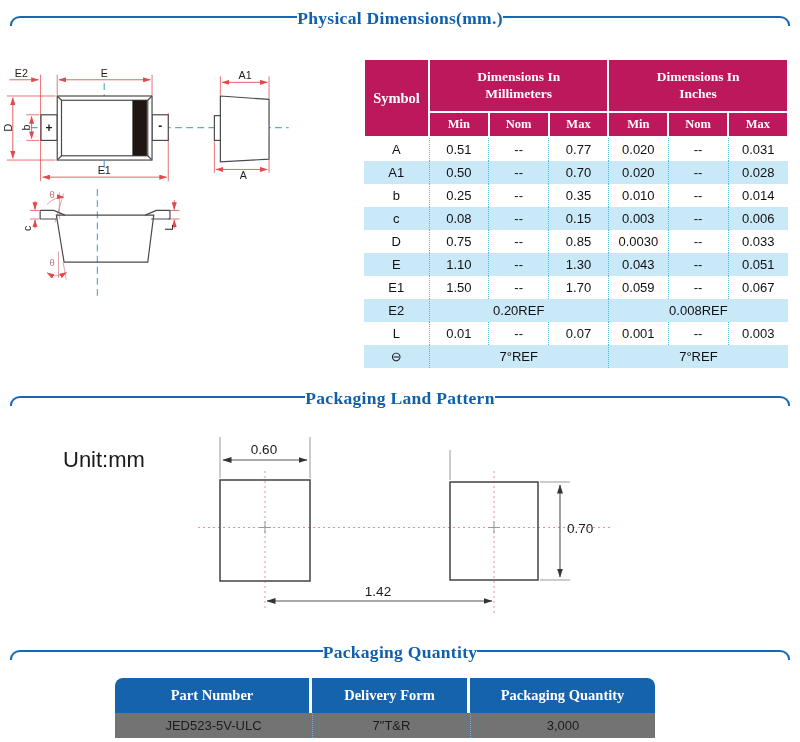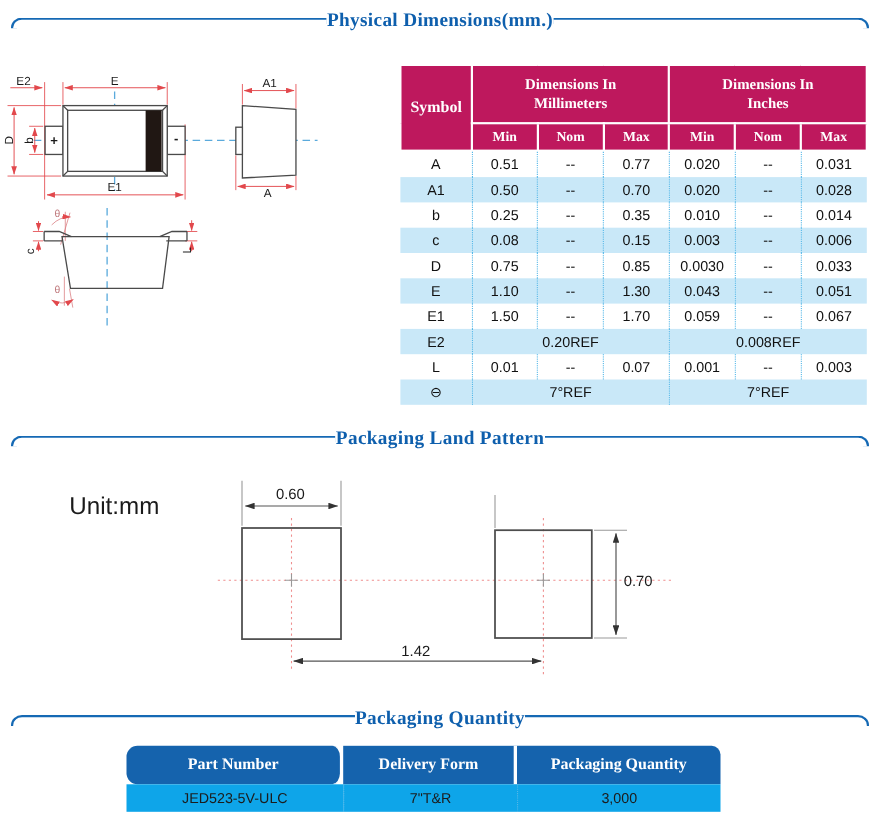--- a/index.html
+++ b/index.html
@@ -28,24 +28,24 @@
   table.dims tbody td + td{border-left:1px dotted #54b7e8;margin-top:32px;}
   table.dims tbody tr:nth-child(even){background:#c9e8f8;}
   table.dims td.sym{font-size:13px;}
 
   
   .pkg{position:absolute;left:115px;top:678px;width:540px;}
   .pkg-head{display:grid;grid-template-columns:197px 158px 185px;}
   .pkg-head > div{background:#1563ad;color:#fff;height:35px;display:flex;align-items:center;
        justify-content:center;font-family:"Liberation Serif",serif;font-weight:bold;
        font-size:14.5px;border-right:3px solid #fff;}
-  .pkg-head > div:first-child{border-top-left-radius:8px;border-radius:10px;}
+  .pkg-head > div:first-child{border-top-left-radius:8px;}
   .pkg-head > div:last-child{border-top-right-radius:8px;border-right:none;}
   .pkg-row{display:grid;grid-template-columns:197px 158px 185px;}
-  .pkg-row > div{background:#0ea5e9;height:25px;display:flex;align-items:center;
+  .pkg-row > div{background:#737373;height:25px;display:flex;align-items:center;
        justify-content:center;font-size:13px;color:#1c1c1c;}
   .pkg-row > div + div{border-left:1px dotted #54b7e8;}
 
   svg text{font-family:"Liberation Sans",sans-serif;}
 </style>
 </head>
 <body>
 
 <div class="page">
 

